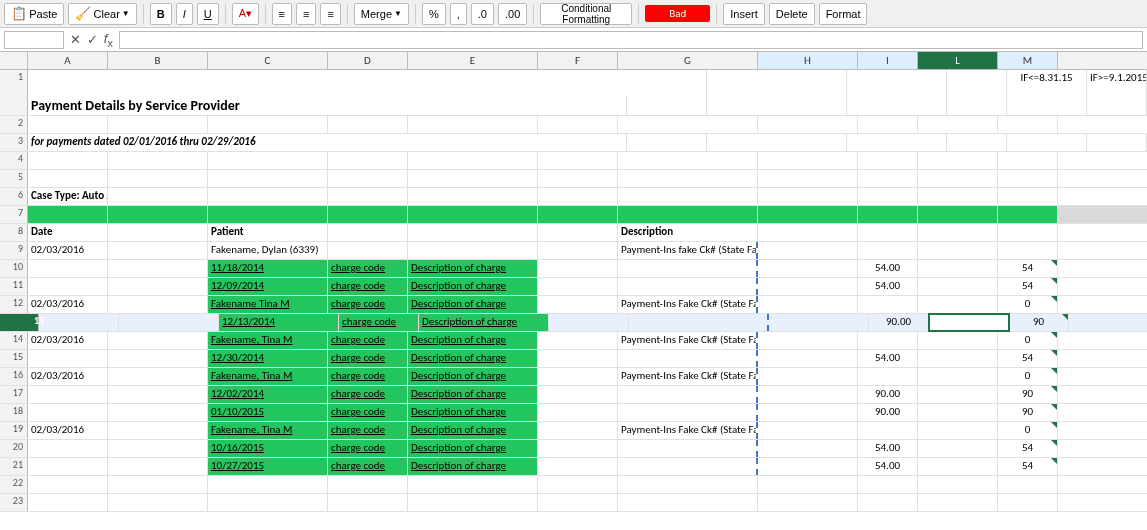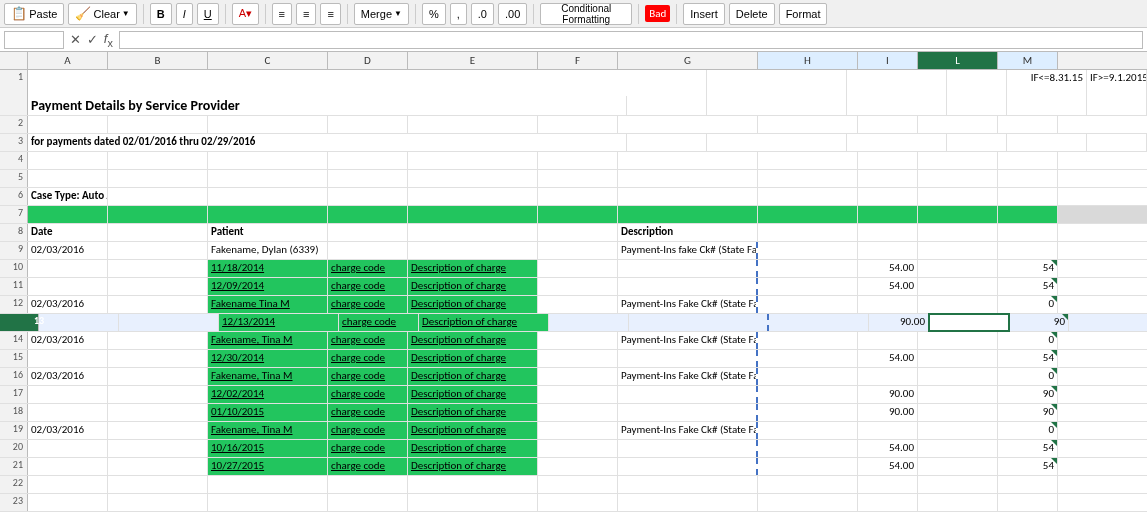--- a/index.html
+++ b/index.html
@@ -123,21 +123,21 @@
     .gray-bg { background: #22c55e; text-decoration: underline; }
     .green-corner::after {
       content: '';
       position: absolute;
       top: 0; right: 0;
       width: 0; height: 0;
       border-style: solid;
       border-width: 0 6px 6px 0;
       border-color: transparent #217346 transparent transparent;
     }
-    .align-right { text-align: right; }
+    .align-right { text-align: center; }
 
     
     .col-A { width: 80px; min-width: 80px; }
     .col-B { width: 100px; min-width: 100px; }
     .col-C { width: 120px; min-width: 120px; }
     .col-D { width: 80px; min-width: 80px; }
     .col-E { width: 130px; min-width: 130px; }
     .col-F { width: 80px; min-width: 80px; }
     .col-G { width: 140px; min-width: 140px; }
     .col-H { width: 100px; min-width: 100px; }
@@ -182,21 +182,21 @@
   <div class="tb-sep"></div>
   <button class="tb-btn">%</button>
   <button class="tb-btn">,</button>
   <button class="tb-btn">.0</button>
   <button class="tb-btn">.00</button>
   <div class="tb-sep"></div>
   <button class="tb-btn" style="width:92px; white-space:normal; text-align:center; line-height:1.1; font-size:10px;">
     <span>Conditional Formatting</span>
   </button>
   <div class="tb-sep"></div>
-  <span style="background:#FF0000; color:#fff; padding:2px 4px; font-size:11px; border-radius:2px;">Bad</span>
+  <span style="background:#FF0000; color:#fff; padding:2px 24px; font-size:11px; border-radius:2px;">Bad</span>
   <div class="tb-sep"></div>
   <button class="tb-btn">
     <span>Insert</span>
   </button>
   <button class="tb-btn">
     <span>Delete</span>
   </button>
   <button class="tb-btn">
     <span>Format</span>
   </button>
@@ -252,21 +252,21 @@
       <div class="ss-cell col-F"></div>
       <div class="ss-cell col-G"></div>
       <div class="ss-cell col-H"></div>
       <div class="ss-cell col-I"></div>
       <div class="ss-cell col-L"></div>
       <div class="ss-cell col-M"></div>
     </div>
 
     <div class="ss-row">
       <div class="row-num">3</div>
-      <div class="ss-cell col-A bold" style="width:610px;">for payments dated 02/01/2016 thru 02/29/2016</div>
+      <div class="ss-cell col-A bold" style="width:610px;font-style:italic;">for payments dated 02/01/2016 thru 02/29/2016</div>
       <div class="ss-cell col-F"></div>
       <div class="ss-cell col-G"></div>
       <div class="ss-cell col-H"></div>
       <div class="ss-cell col-I"></div>
       <div class="ss-cell col-L"></div>
       <div class="ss-cell col-M"></div>
     </div>
 
     <div class="ss-row">
       <div class="row-num">4</div>

